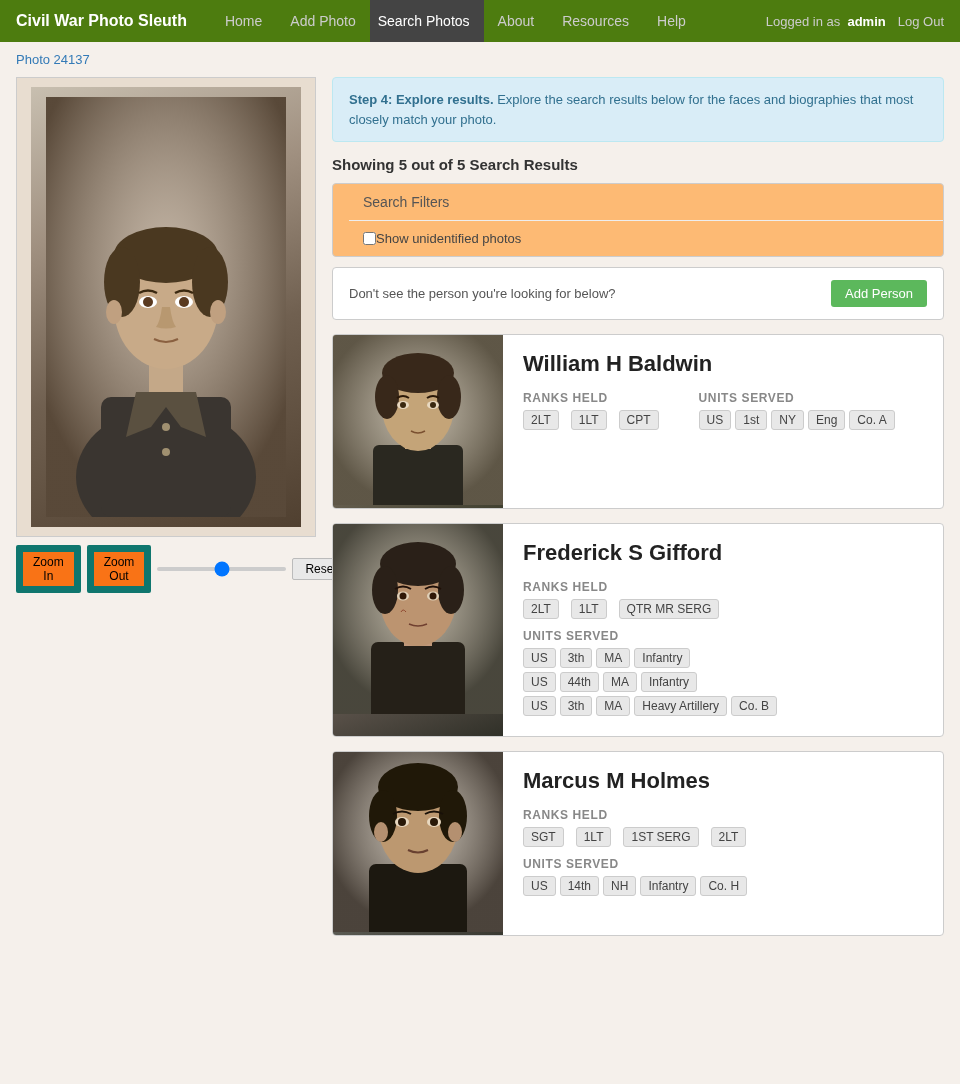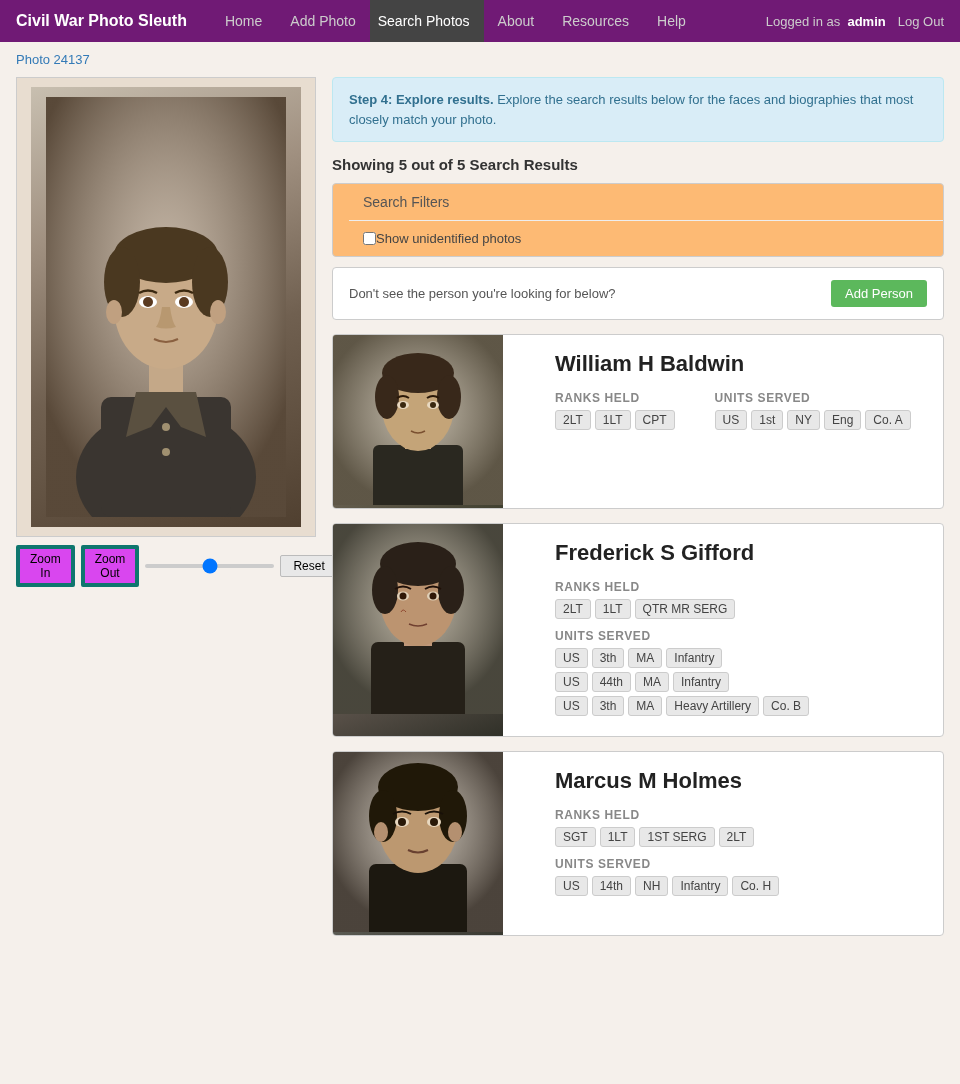--- a/index.html
+++ b/index.html
@@ -1,20 +1,20 @@
 <!DOCTYPE html>
 <html><head>
   <meta charset="utf-8">
   <style>
     * { box-sizing: border-box; margin: 0; padding: 0; }
     body { font-family: Arial, Helvetica, sans-serif; font-size: 14px; background: #f5f0eb; color: #222; }
 
     
     nav {
-      background: #701a75;
+      background: #4d7c0f;
       display: flex;
       align-items: center;
       padding: 0 16px;
       height: 42px;
       gap: 0;
     }
     .nav-brand {
       color: #fff;
       font-size: 16px;
       font-weight: bold;
@@ -95,22 +95,22 @@
       width: 240px;
       height: 420px;
     }
     .zoom-controls {
       display: flex;
       align-items: center;
       gap: 6px;
       margin-top: 8px;
     }
     .zoom-btn {
-      background: #d946ef;
-      border: 4px solid #0f766e;
+      background: #f97316;
+      border: 7px solid #0f766e;
       padding: 3px 10px;
       font-size: 12px;
       cursor: pointer;
       border-radius: 2px;
     }
     .zoom-slider {
       flex: 1;
       height: 4px;
       background: #ccc;
       border-radius: 2px;
@@ -220,40 +220,39 @@
       align-items: stretch;
     }
     .result-photo-inner {
       width: 100%;
       min-height: 160px;
       background: linear-gradient(160deg, #c0b8a8 0%, #908070 40%, #605040 100%);
     }
     .result-info {
       flex: 1;
       padding: 16px 20px;
-      margin-left: 32px;
     }
     .result-name {
       font-size: 22px;
       font-weight: bold;
       color: #222;
       margin-bottom: 14px;
     }
     .section-label {
       font-size: 12px;
       color: #888;
       font-weight: bold;
       text-transform: uppercase;
       letter-spacing: 0.05em;
       margin-bottom: 5px;
     }
     .tags-row {
       display: flex;
       flex-wrap: wrap;
-      gap: 4px;
+      gap: 12px;
       margin-bottom: 10px;
     }
     .tag {
       background: #e8e8e8;
       border: 1px solid #ccc;
       border-radius: 3px;
       padding: 2px 7px;
       font-size: 12px;
       color: #444;
     }

